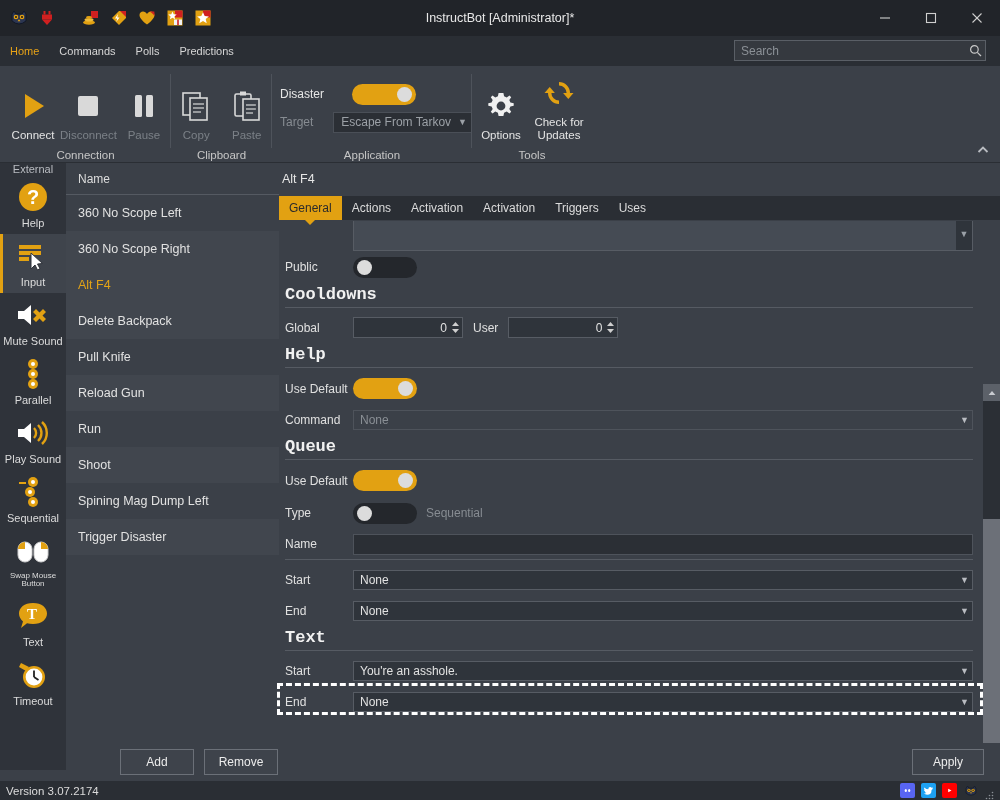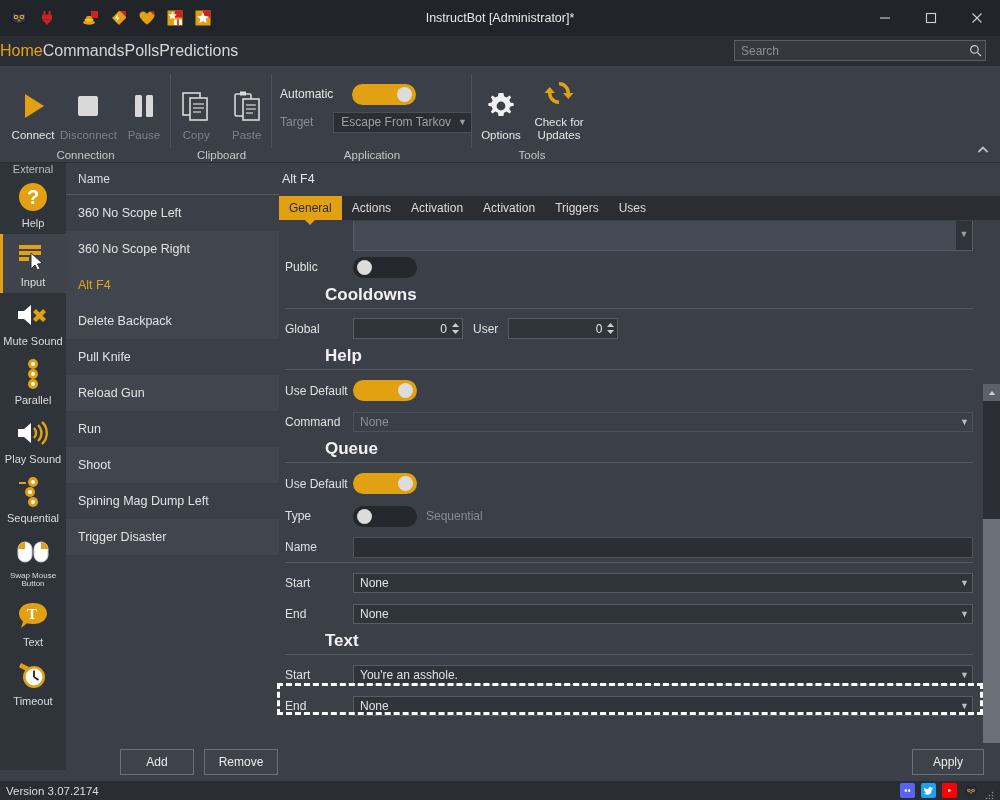--- a/index.html
+++ b/index.html
@@ -33,22 +33,22 @@
     color: #cfcfcf;
   }
   .wbtn svg { display: block; }
 
   
   .menubar {
     position: absolute; left: 0; top: 36px; width: 1000px; height: 30px;
     background: #2a2e34; display: flex; align-items: center;
   }
   .mtab {
-    padding: 0 0; height: 30px; display: flex; align-items: center;
-    font-size: 16px; color: #d6d6d6; text-align: center;
+    padding: 0 10px; height: 30px; display: flex; align-items: center;
+    font-size: 11px; color: #d6d6d6; text-align: center;
   }
   .mtab.active { color: #e8a317; }
   .searchwrap {
     position: absolute; right: 14px; top: 4px; width: 252px; height: 21px;
     background: #35393f; border: 1px solid #5a5f66; display: flex; align-items: center;
   }
   .searchwrap input {
     flex: 1; background: transparent; border: 0; outline: none;
     color: #d8d8d8; font-size: 12px; font-family: "Liberation Sans", sans-serif;
     padding: 0 6px;
@@ -158,22 +158,21 @@
   }
 
   .form {
     position: absolute; left: 0; top: 58px; width: 700px; height: 522px;
     overflow: hidden;
   }
   .frow { display: flex; align-items: center; height: 31px; padding-left: 6px; }
   .flabel { width: 68px; font-size: 12px; color: #e0e0e0; flex: none; }
   .section {
     font-size: 17px; font-weight: bold; color: #f1f1f1; padding: 2px 0 3px 6px;
-    font-family: Liberation Sans, sans-serif;
-    margin-left: 40px;
+    font-family: Liberation Mono, monospace;
   }
   .hr { height: 1px; background: #565b63; margin: 0 6px 4px 6px; }
 
   .combo {
     height: 20px; background: #2f343b; border: 1px solid #575c64;
     display: flex; align-items: center; padding: 0 3px 0 6px;
     font-size: 12px; color: #e2e2e2;
   }
   .combo .caret { margin-left: auto; color: #b9bcc1; font-size: 9px; }
   .combo.dim { color: #8a8f95; background: #3b4048; border-color: #4e535b; }
@@ -394,21 +393,21 @@
           <div class="rt">Paste</div>
         </div>
       </div>
       <div class="rlabel">Clipboard</div>
       <div class="rdiv"></div>
     </div>
 
     <div class="rgroup" style="left:272px; width:200px;">
       <div style="padding:14px 0 0 8px;">
         <div class="appgrp-row">
-          <div class="appgrp-lbl">Automatic</div>
+          <div class="appgrp-lbl">Disaster</div>
           <div style="width:14px;"></div>
           <div class="toggle on">
               <div class="knob"></div>
             </div>
         </div>
         <div class="appgrp-row">
           <div class="appgrp-lbl" style="color:#878c92;">Target</div>
           <div class="combo-sm">
             <span>Escape From Tarkov</span>
             <span class="caret">▼</span>

